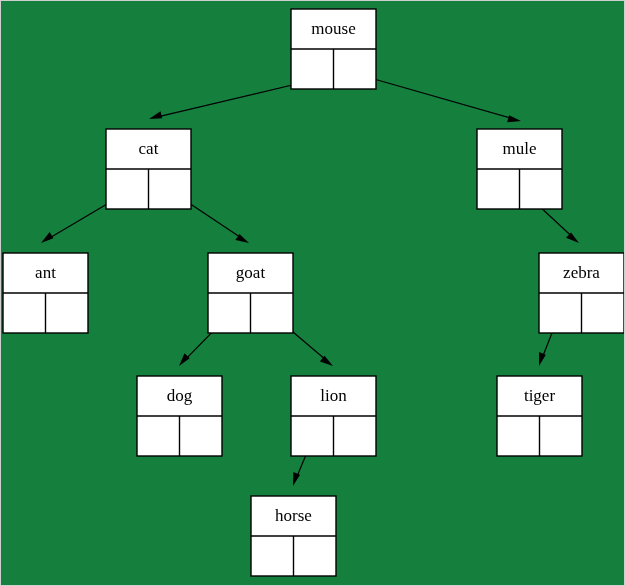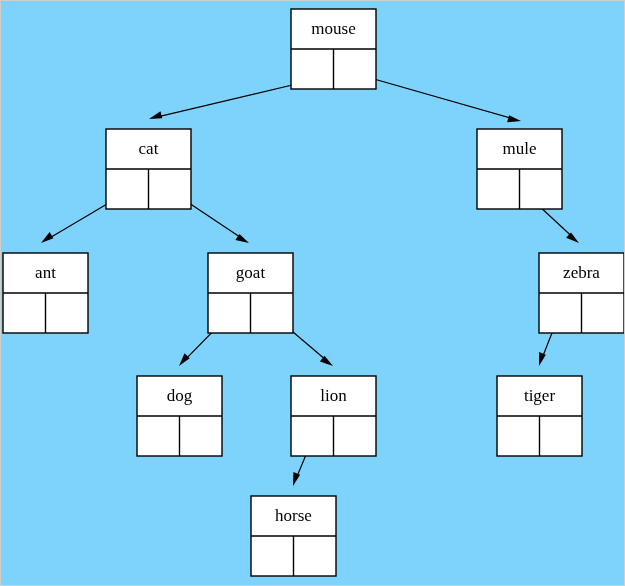--- a/index.html
+++ b/index.html
@@ -4,21 +4,21 @@
 <style>
   html, body {
     margin: 0;
     padding: 0;
     background: #ffffff;
   }
   #canvas {
     position: relative;
     width: 625px;
     height: 586px;
-    background: #7dd3fc;
+    background: #15803d;
     border: 1px solid #cfcfcf;
     box-sizing: border-box;
     overflow: hidden;
     font-family: "Liberation Serif", "DejaVu Serif", serif;
   }
   #tree-svg {
     position: absolute;
     left: 0;
     top: 0;
     width: 625px;

